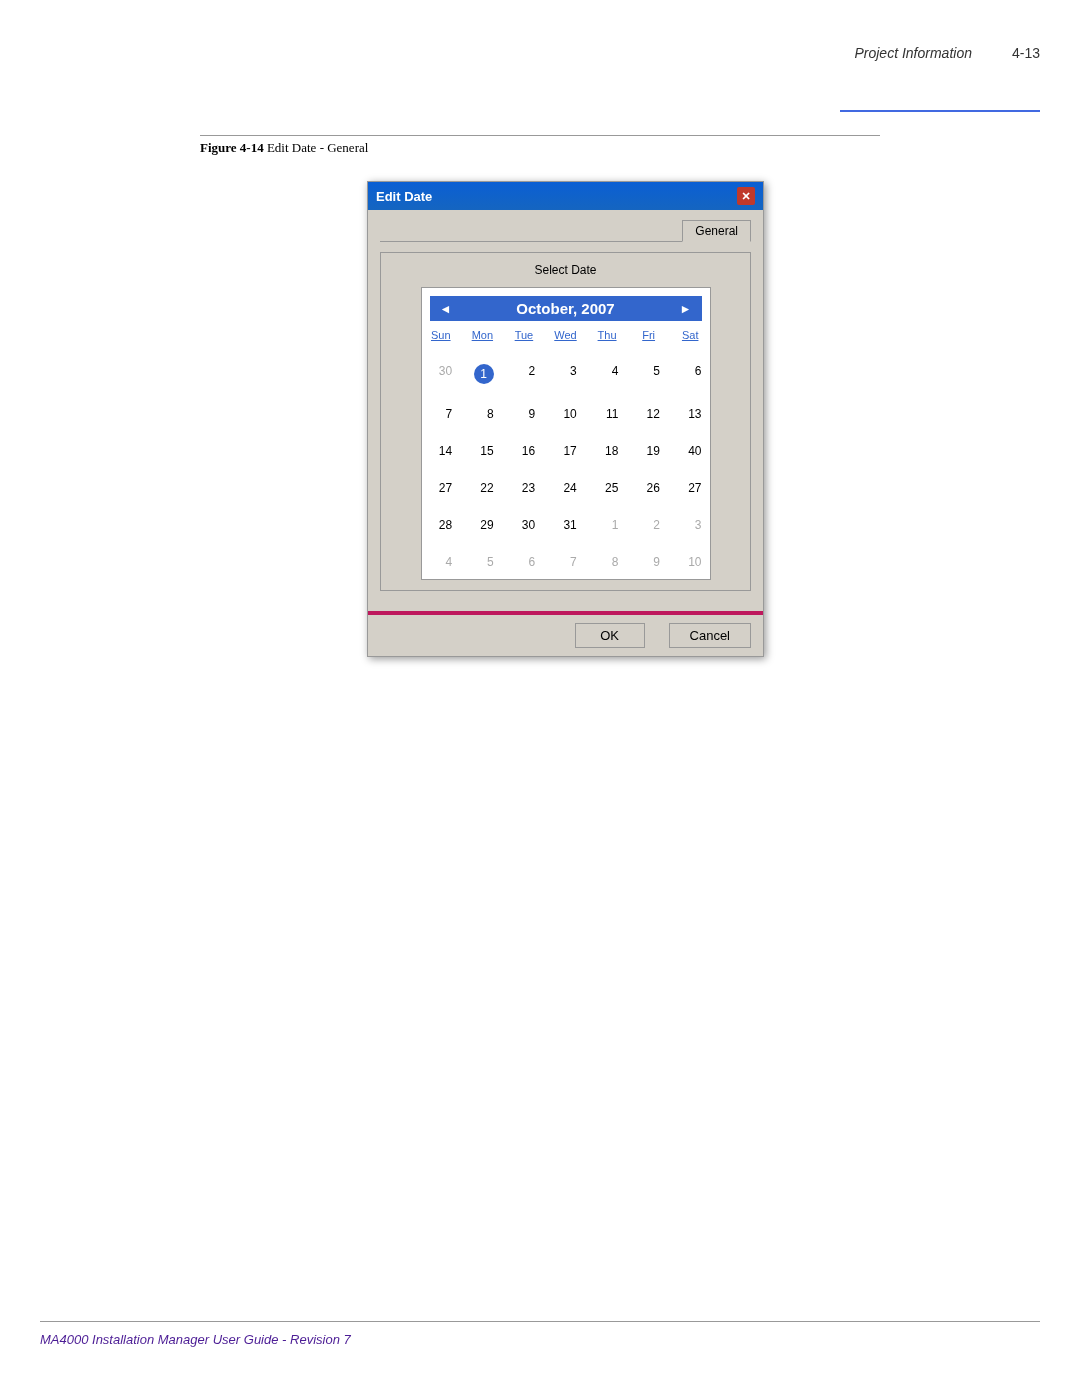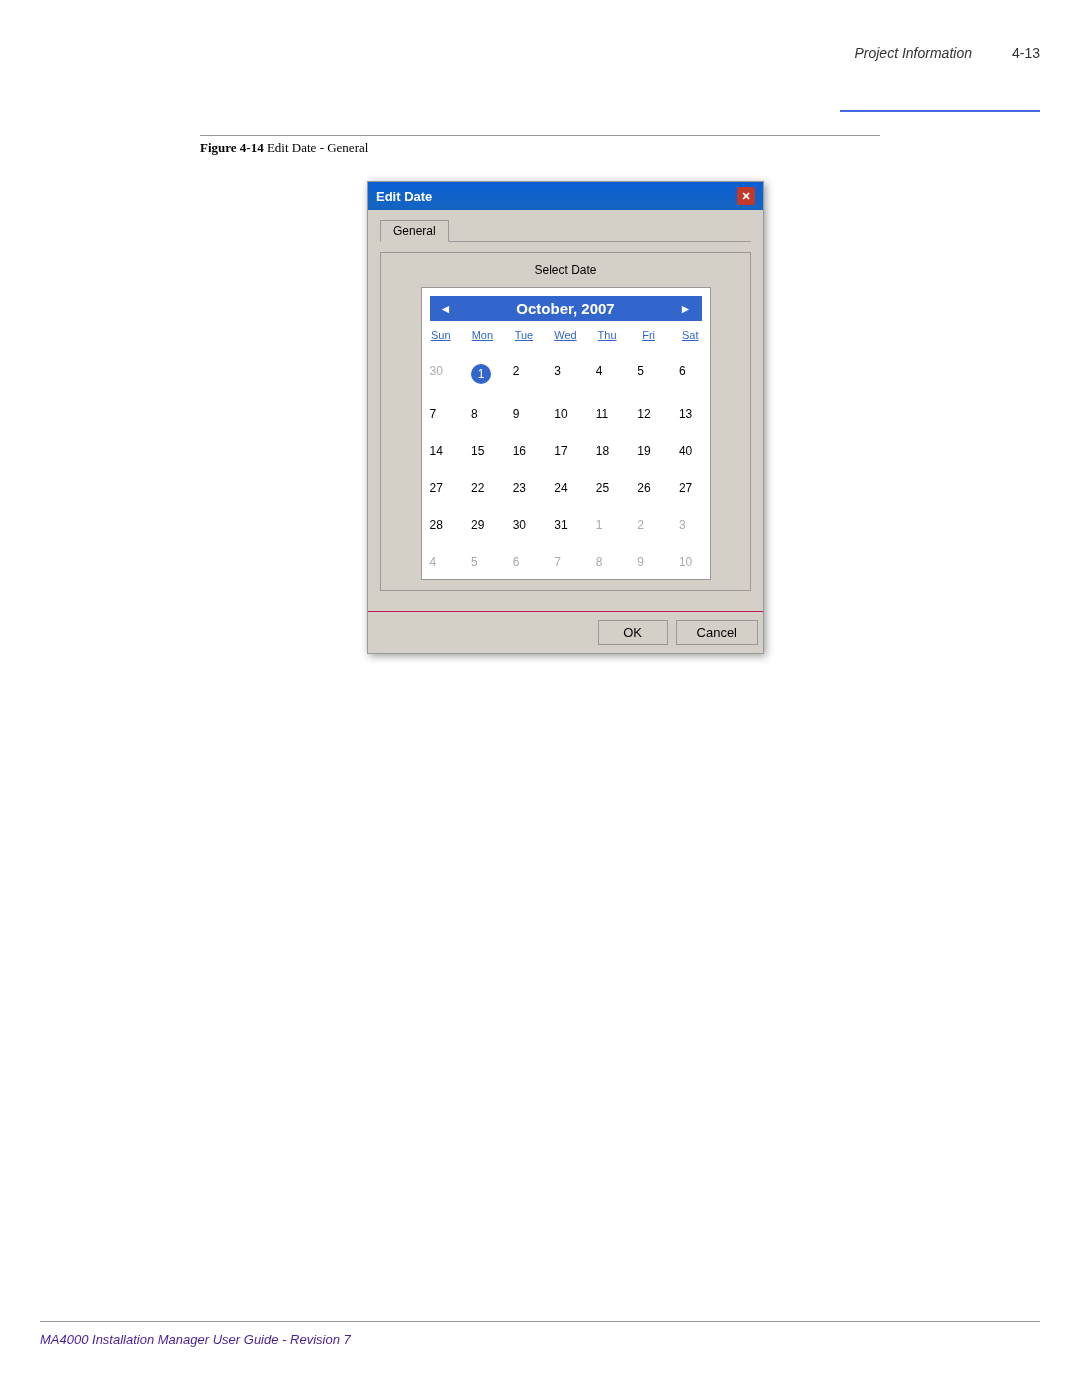--- a/index.html
+++ b/index.html
@@ -108,20 +108,21 @@
 
     .dialog-body {
       padding: 10px 12px;
     }
 
     
     .tab-bar {
       display: flex;
       border-bottom: 1px solid #999;
       margin-bottom: 10px;
+      justify-content: flex-end;
     }
 
     .tab {
       padding: 3px 12px;
       font-size: 12px;
       background: #d4d0c8;
       border: 1px solid #999;
       border-bottom: none;
       cursor: pointer;
       color: #000;
@@ -204,34 +205,34 @@
 
     .day-header.sat {
       color: #3366cc;
     }
 
     .day-cell {
       padding: 2px 0;
       font-size: 12px;
       cursor: pointer;
       color: #000;
-      text-align: left;
+      text-align: right;
     }
 
     .day-cell.other-month {
       color: #aaa;
     }
 
     
     .dialog-footer {
-      border-top: 1px solid #be185d;
-      padding: 8px 5px;
+      border-top: 4px solid #be185d;
+      padding: 8px 12px;
       display: flex;
       justify-content: flex-end;
-      gap: 8px;
+      gap: 24px;
       background: #d4d0c8;
     }
 
     .dialog-btn {
       padding: 4px 20px;
       font-size: 13px;
       background: #d4d0c8;
       border: 1px solid #999;
       cursor: pointer;
       color: #000;

